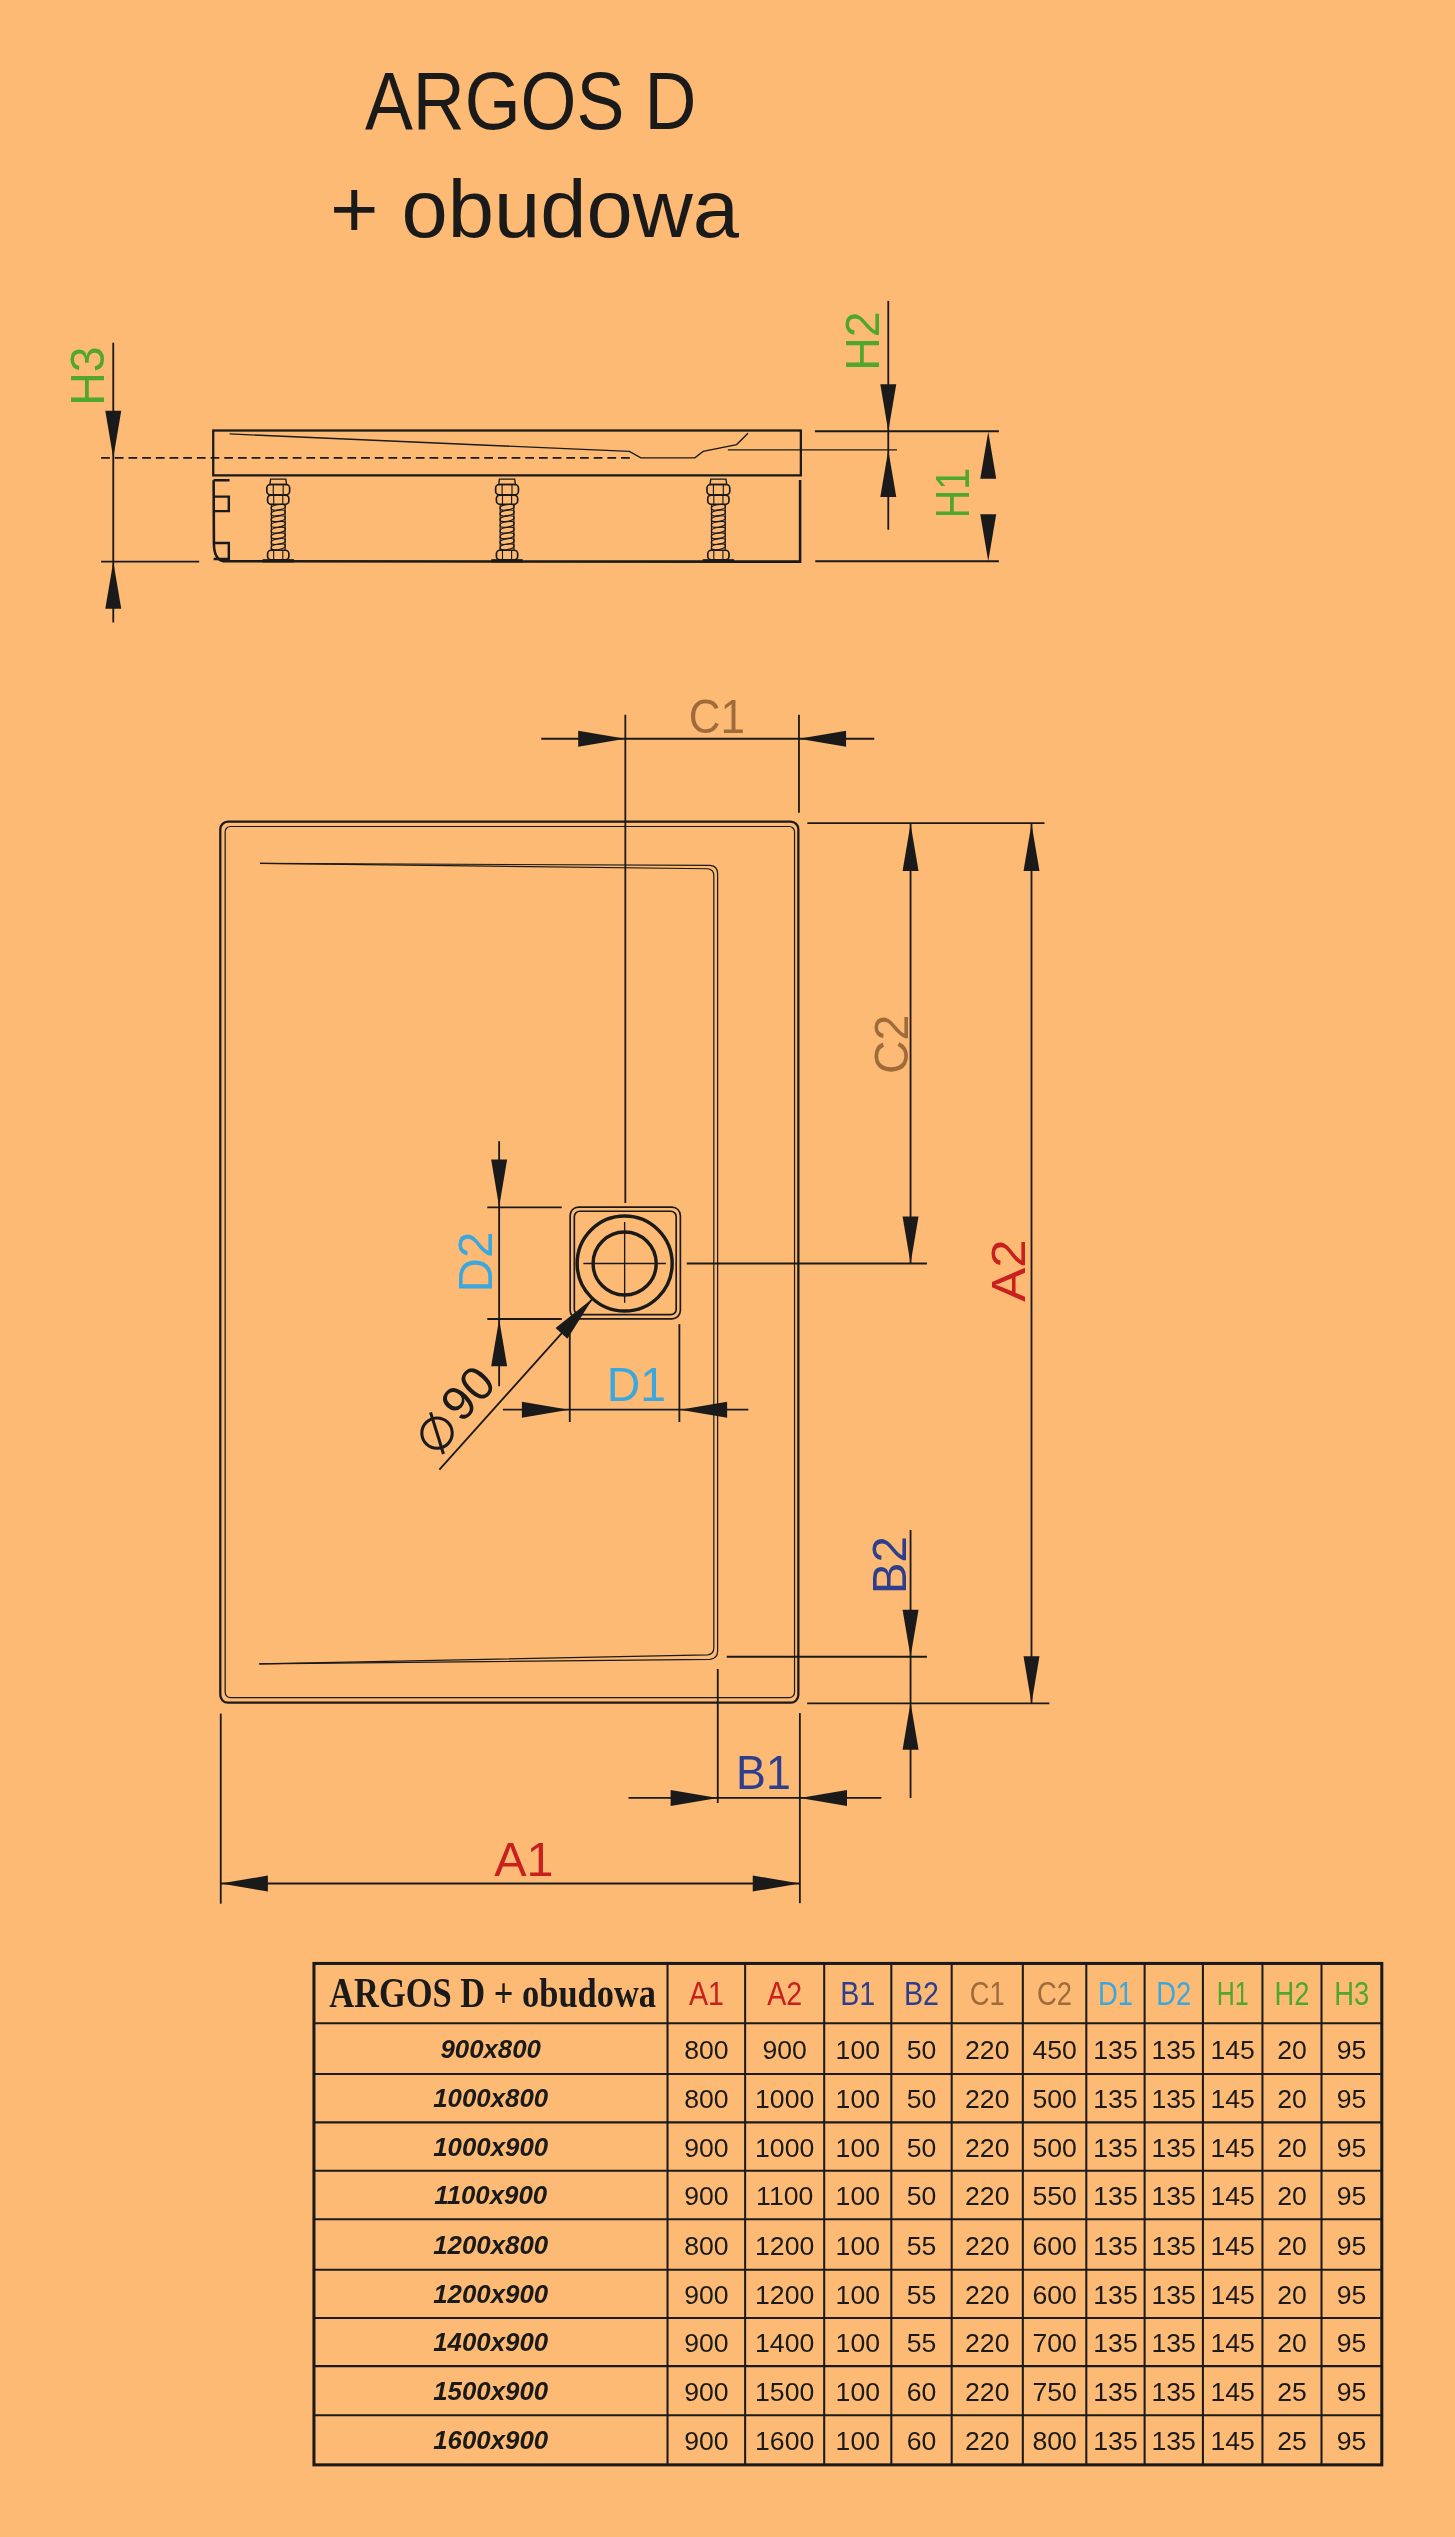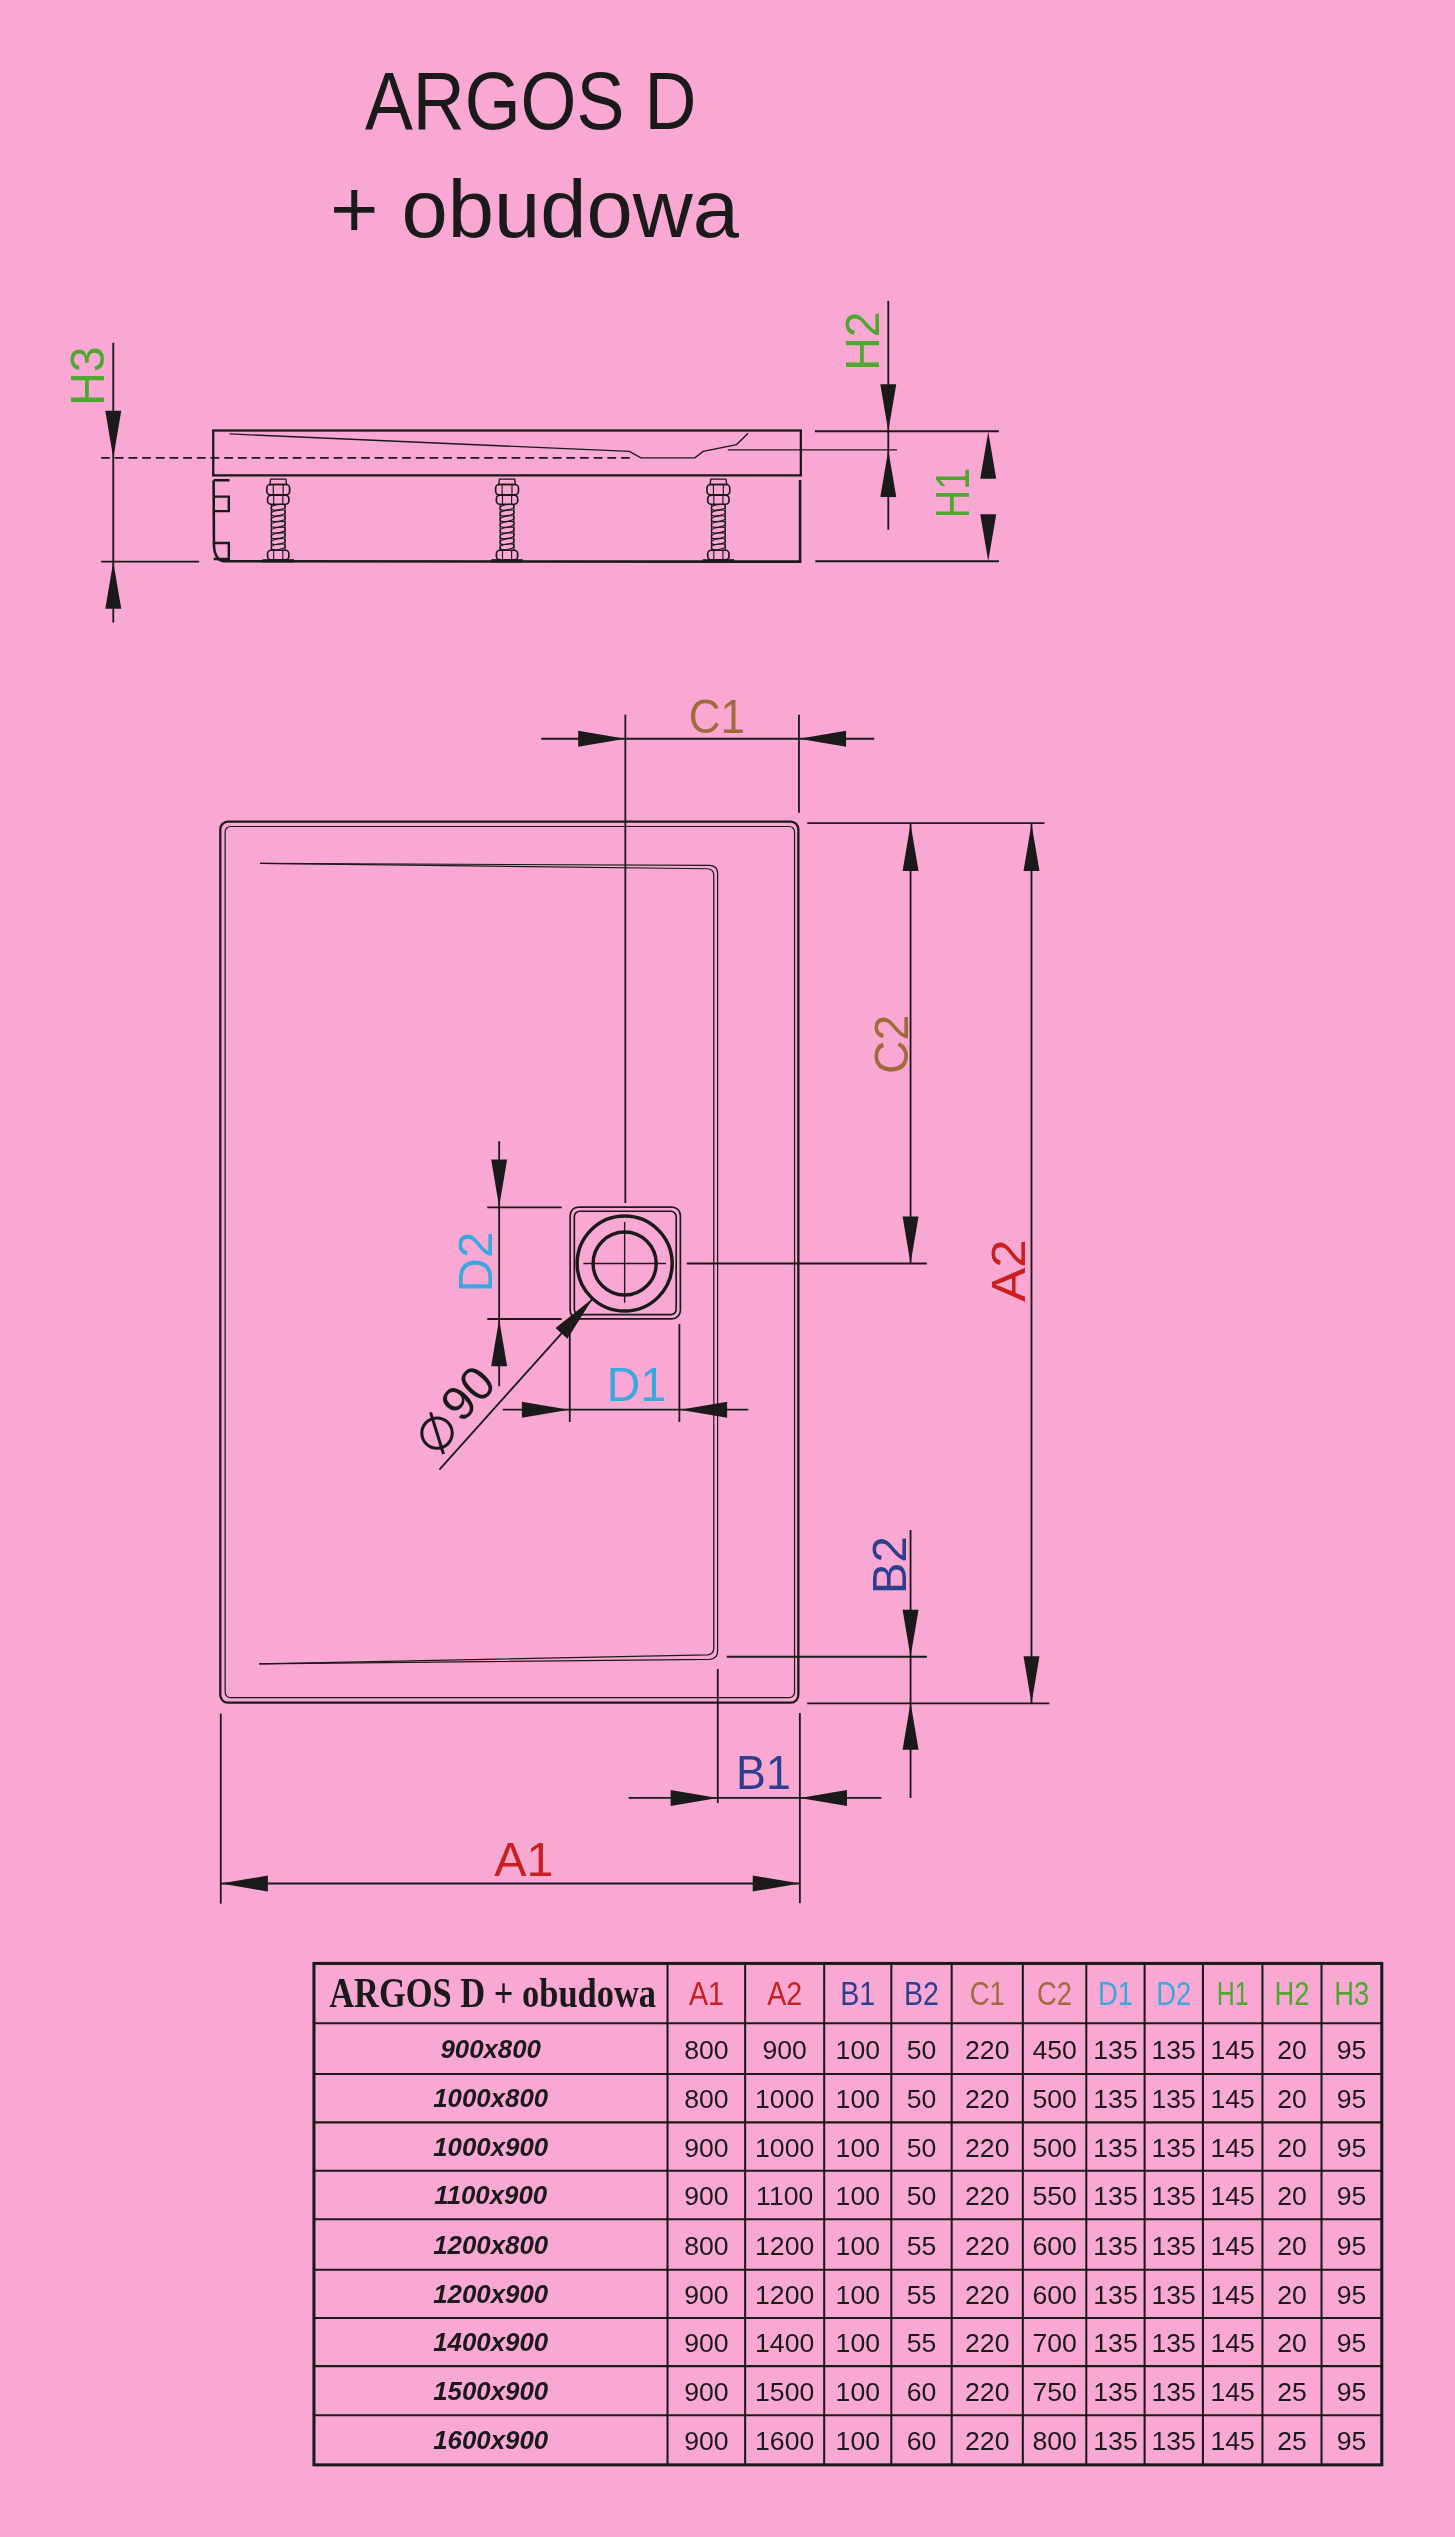--- a/index.html
+++ b/index.html
@@ -1,16 +1,16 @@
 <!DOCTYPE html>
 <html style="font-size:12px"><head>
 <meta charset="utf-8">
 <style>
 html,body{margin:0;padding:0;background:#fff;}
-#page{position:relative;width:1455px;height:2538px;background:#f9a8d4;overflow:hidden;}
+#page{position:relative;width:1455px;height:2538px;background:#fdba74;overflow:hidden;}
 svg{position:absolute;left:0;top:0;}
 text{font-family:"Liberation Sans",sans-serif;}
 .ser{font-family:"Liberation Serif",serif;}
 </style>
 </head>
 <body>
 <div id="page">
 <svg width="1455" height="2538" viewBox="0 0 1914 3337">
 
 <text x="698" y="169" font-size="108" text-anchor="middle" fill="#1a1a1a" textLength="436" lengthAdjust="spacingAndGlyphs">ARGOS D</text>

